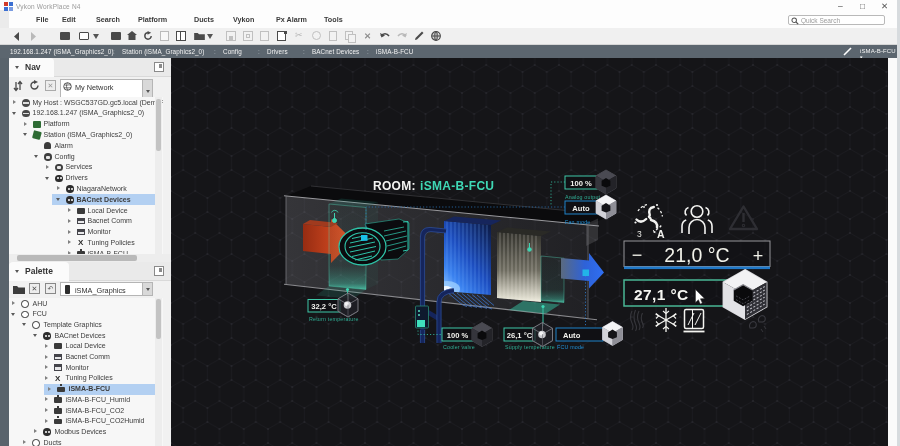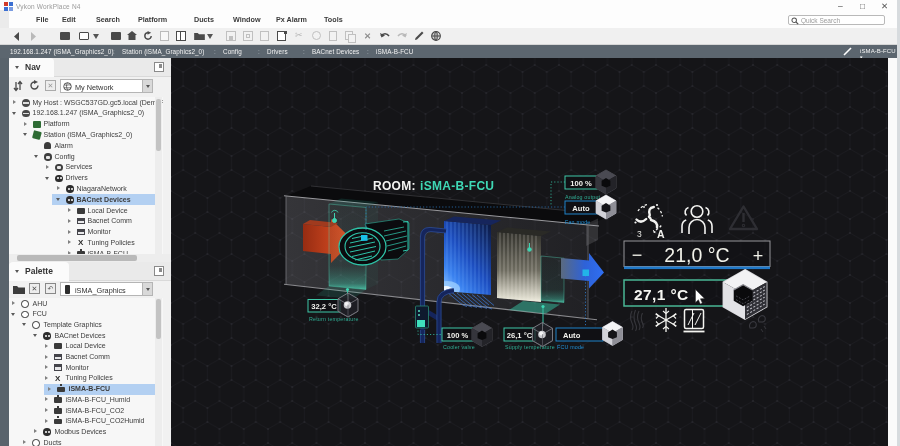--- a/index.html
+++ b/index.html
@@ -83,21 +83,21 @@
 <svg class="abs" style="left:791px;top:16.5px;width:8px;height:8px;" viewBox="0 0 10 10">
     <circle cx="4" cy="4" r="2.8" fill="none" stroke="#555" stroke-width="1.3"></circle>
     <line x1="6.2" y1="6.2" x2="9" y2="9" stroke="#555" stroke-width="1.5"></line>
   </svg>
 <div class="abs" id="searchtxt">Quick Search</div>
 <div class="abs menu-item" style="left:36px;">File</div>
 <div class="abs menu-item" style="left:62px;">Edit</div>
 <div class="abs menu-item" style="left:96px;">Search</div>
 <div class="abs menu-item" style="left:138px;">Platform</div>
 <div class="abs menu-item" style="left:194px;">Ducts</div>
-<div class="abs menu-item" style="left:233px;">Window</div>
+<div class="abs menu-item" style="left:233px;">Vykon</div>
 <div class="abs menu-item" style="left:276px;">Px Alarm</div>
 <div class="abs menu-item" style="left:324px;">Tools</div>
 <div class="abs" id="toolbar">
 <svg style="position:absolute;left:12px;top:4px;width:9px;height:9px;" viewBox="0 0 9 9">
       <path d="M7 0 L2 4.5 L7 9 Z" fill="#4a4a4a"></path>
     </svg>
 <svg style="position:absolute;left:29px;top:4px;width:9px;height:9px;" viewBox="0 0 9 9">
       <path d="M2 0 L7 4.5 L2 9 Z" fill="#b9b9b9"></path>
     </svg>
 <div style="position:absolute;left:60px;top:4px;width:10px;height:8px;background:#4a4a4a;border-radius:1px;"></div>
@@ -534,21 +534,21 @@
 <div class="abs ptool" style="top:77px;" id="navtool">
   <svg style="position:absolute;left:4px;top:3px;width:10px;height:12px;" viewBox="0 0 10 12">
       <path d="M3 2 L3 10 M1 8 L3 10.5 L5 8" stroke="#4a4a4a" stroke-width="1.3" fill="none"></path>
       <path d="M7 10 L7 2 M5 4 L7 1.5 L9 4" stroke="#4a4a4a" stroke-width="1.3" fill="none"></path>
     </svg>
   <svg style="position:absolute;left:20px;top:3px;width:11px;height:11px;" viewBox="0 0 11 11">
       <path d="M9 5.5 A3.5 3.5 0 1 1 5.5 2" stroke="#4a4a4a" stroke-width="1.4" fill="none"></path>
       <path d="M5 0 L9 2 L5 4 Z" fill="#4a4a4a"></path>
     </svg>
   <div style="position:absolute;left:36px;top:3px;width:11px;height:11px;border:1px solid #aaa;background:#ededed;color:#999;font-size:7px;text-align:center;line-height:10px;">✕</div>
-  <div class="dd" style="left:51px;top:2px;width:93px;height:14px;">
+  <div class="dd" style="left:51px;top:2px;width:93px;height:26px;">
     <svg style="position:absolute;left:2px;top:2px;width:9px;height:9px;" viewBox="0 0 10 10">
         <circle cx="5" cy="5" r="4.2" fill="#fff" stroke="#444" stroke-width="1"></circle>
         <path d="M2 3 C4 5 6 2 8.5 3.5 M5 .8 C3 4 4 7 5.5 9.2 M1 6.5 L9 6.5" stroke="#444" stroke-width=".8" fill="none"></path>
       </svg>
     <span style="position:absolute;left:14px;top:3px;font-size:7.3px;color:#333;">My Network</span>
     <div class="ddbtn"></div>
   </div>
 </div>
 <div class="abs treearea" style="top:97px;height:157px;" id="navtree">
  <div class="trow" style="top:0;width:162px;">

